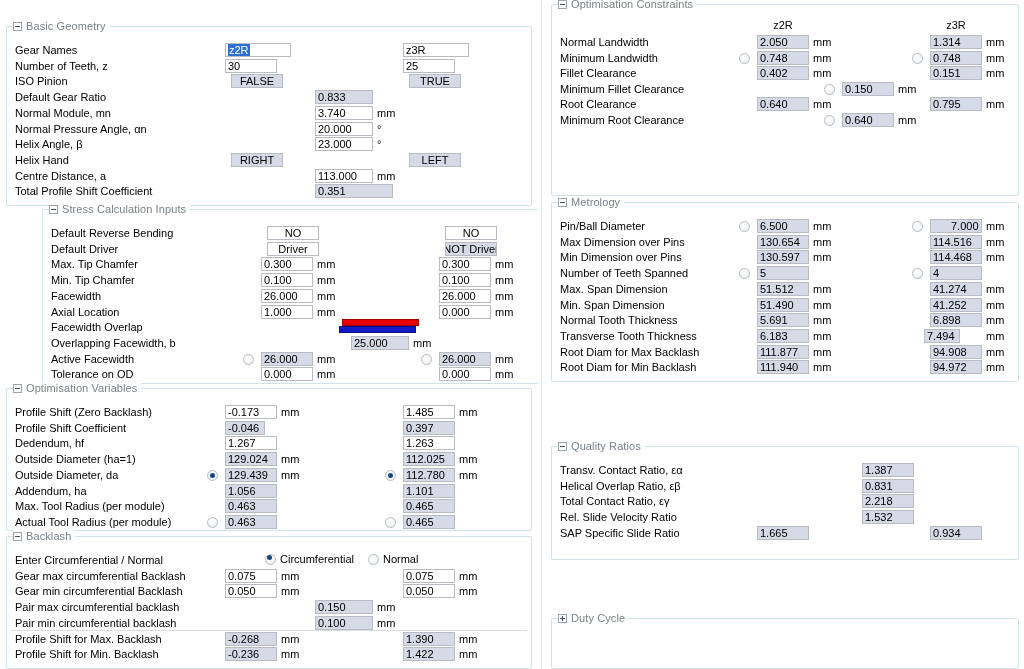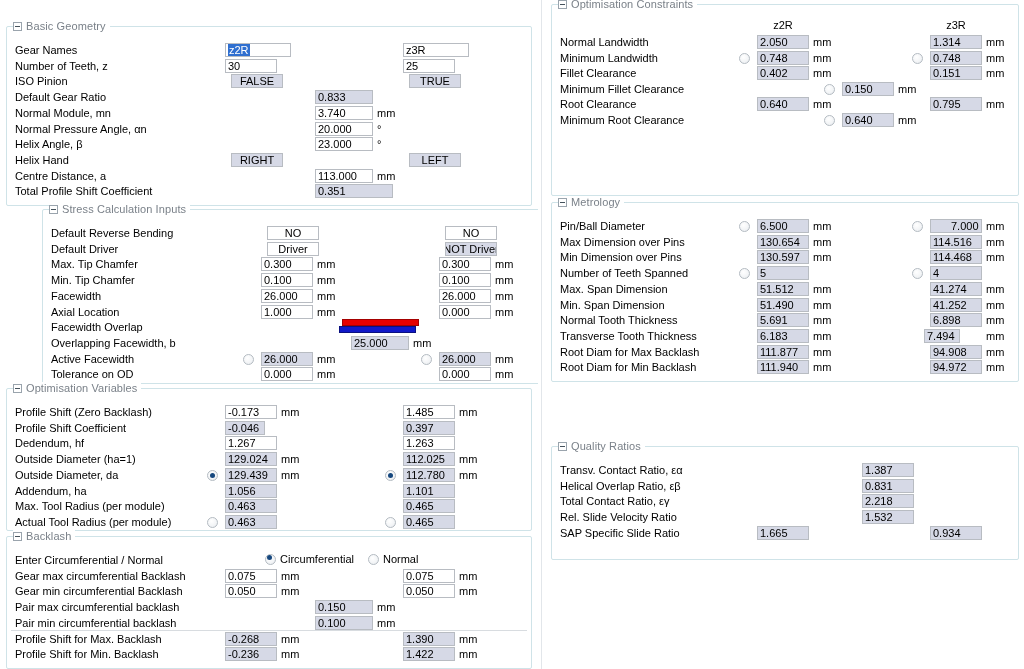--- a/index.html
+++ b/index.html
@@ -435,15 +435,21 @@
         <div class="row-label" style="left: 8px; top: 33px;">Helical Overlap Ratio, εβ</div>
         <div class="fld ro" style="left: 310px; top: 32px; width: 52px;">0.831</div>
         <div class="row-label" style="left: 8px; top: 48px;">Total Contact Ratio, εγ</div>
         <div class="fld ro" style="left: 310px; top: 47px; width: 52px;">2.218</div>
         <div class="row-label" style="left: 8px; top: 64px;">Rel. Slide Velocity Ratio</div>
         <div class="fld ro" style="left: 310px; top: 63px; width: 52px;">1.532</div>
         <div class="row-label" style="left: 8px; top: 80px;">SAP Specific Slide Ratio</div>
         <div class="fld ro" style="left: 205px; top: 79px; width: 52px;">1.665</div>
         <div class="fld ro" style="left: 378px; top: 79px; width: 52px;">0.934</div>
       </div>
+      <div class="group" style="left: 4px; top: 618px; width: 468px; height: 51px;">
+        <div class="grp-header">
+          <span class="expander plus"></span>
+          <span class="grp-title">Duty Cycle</span>
+        </div>
+      </div>
     </div>
 
 </div>
 
 </body></html>

